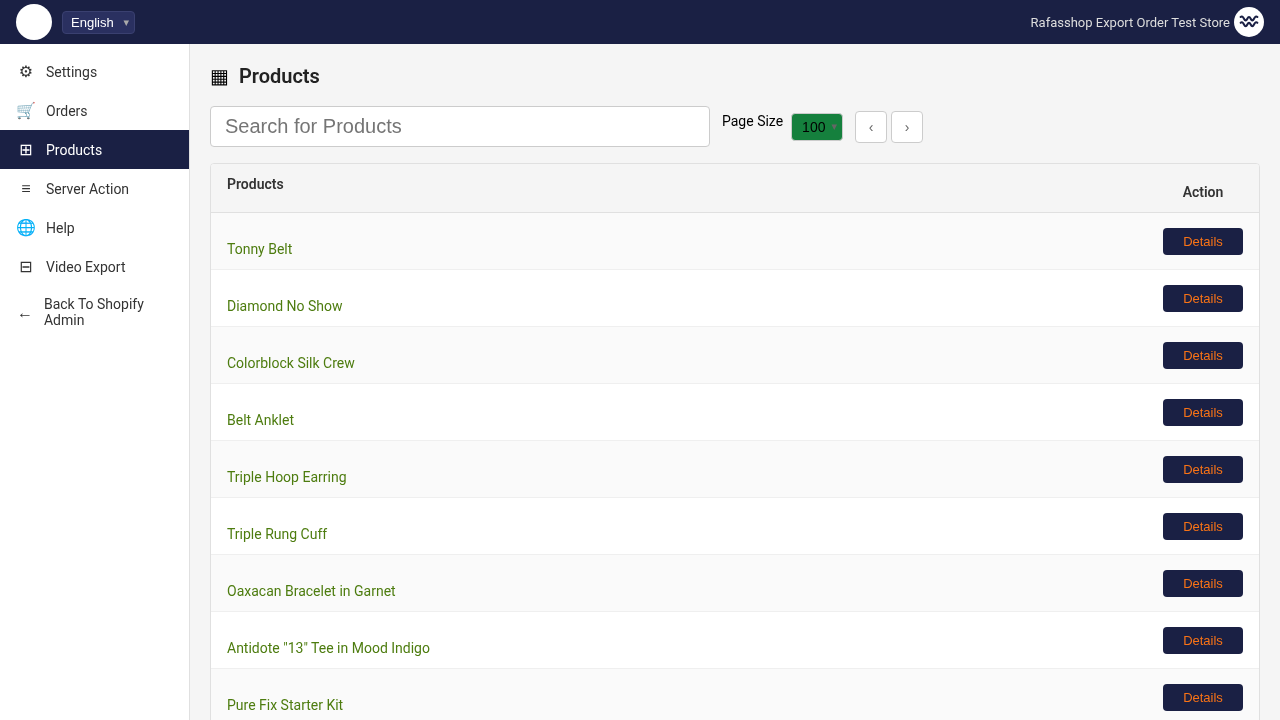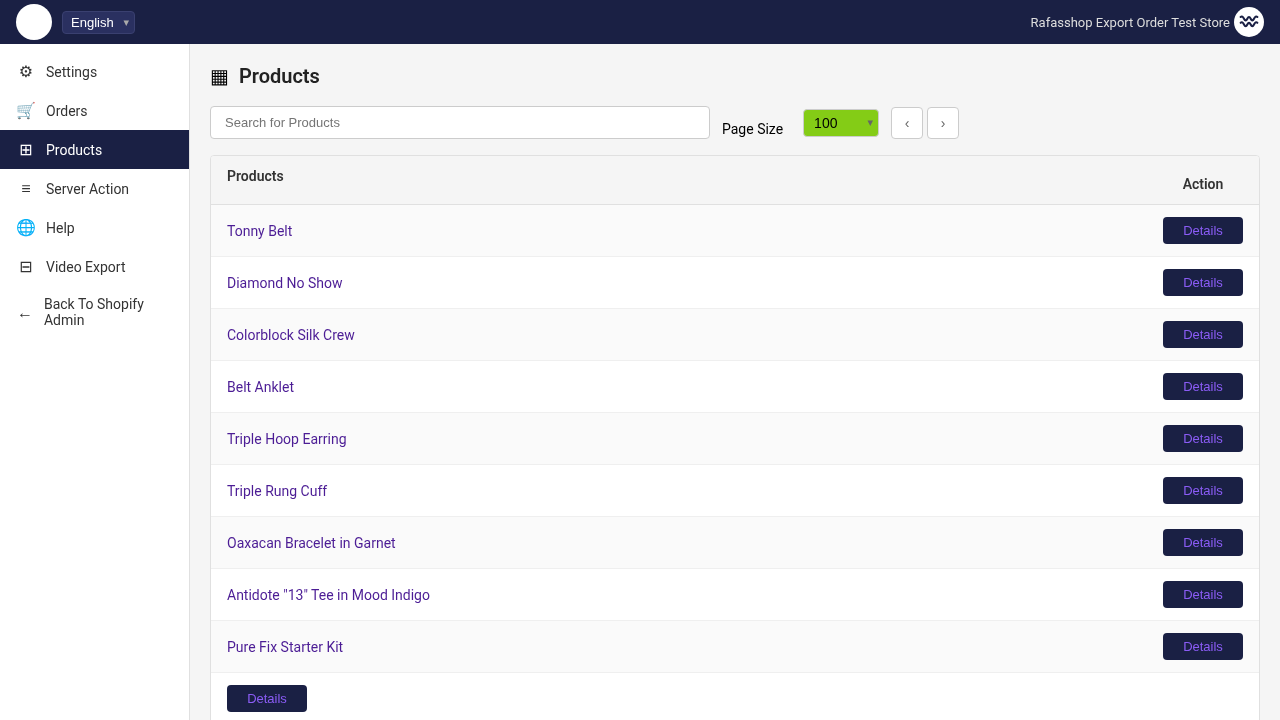--- a/index.html
+++ b/index.html
@@ -110,32 +110,32 @@
       align-items: center;
       gap: 12px;
       margin-bottom: 16px;
     }
     .search-input {
       flex: 1;
       max-width: 500px;
       padding: 8px 14px;
       border: 1px solid #ccc;
       border-radius: 4px;
-      font-size: 13px;
+      font-size: 20px;
       color: #3b82f6;
       outline: none;
     }
-    .page-size-wrapper { display: flex; align-items: flex-end; gap: 20px; }
+    .page-size-wrapper { display: flex; align-items: flex-start; gap: 8px; }
     .page-size-select {
       border: 1px solid #ccc;
       border-radius: 4px;
-      padding: 5px 40px 5px 10px;
+      padding: 5px 16px 5px 10px;
       font-size: 14px;
       appearance: none;
-      background: #84cc16;
+      background: #15803d;
       cursor: pointer;
       position: relative;
     }
     .select-wrapper { position: relative; display: flex; align-items: center; }
     .select-wrapper::after {
       content: '▾';
       position: absolute;
       right: 6px;
       pointer-events: none;
       color: #666;
@@ -173,24 +173,24 @@
     .table-row {
       display: grid;
       grid-template-columns: 1fr auto;
       padding: 12px 16px;
       border-bottom: 1px solid #efefef;
       align-items: center;
       background: #fff;
     }
     .table-row:nth-child(odd) { background: #fafafa; }
     .table-row:last-child { border-bottom: none; }
-    .product-name { color: #4c1d95; font-size: 14px; }
+    .product-name { color: #4d7c0f; font-size: 14px; margin-top: 16px; }
     .details-btn {
       background: #1a2044;
-      color: #8b5cf6;
+      color: #f97316;
       border: none;
       border-radius: 4px;
       padding: 6px 14px;
       font-size: 13px;
       cursor: pointer;
       width: 80px;
       text-align: center;
     }
   </style>
 </head>

